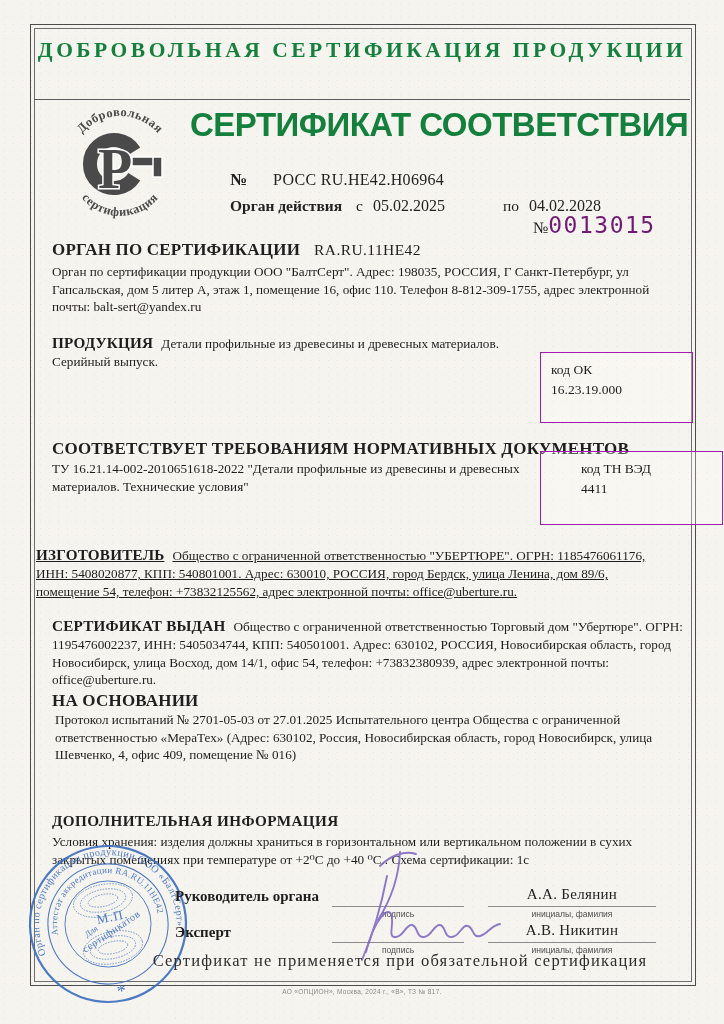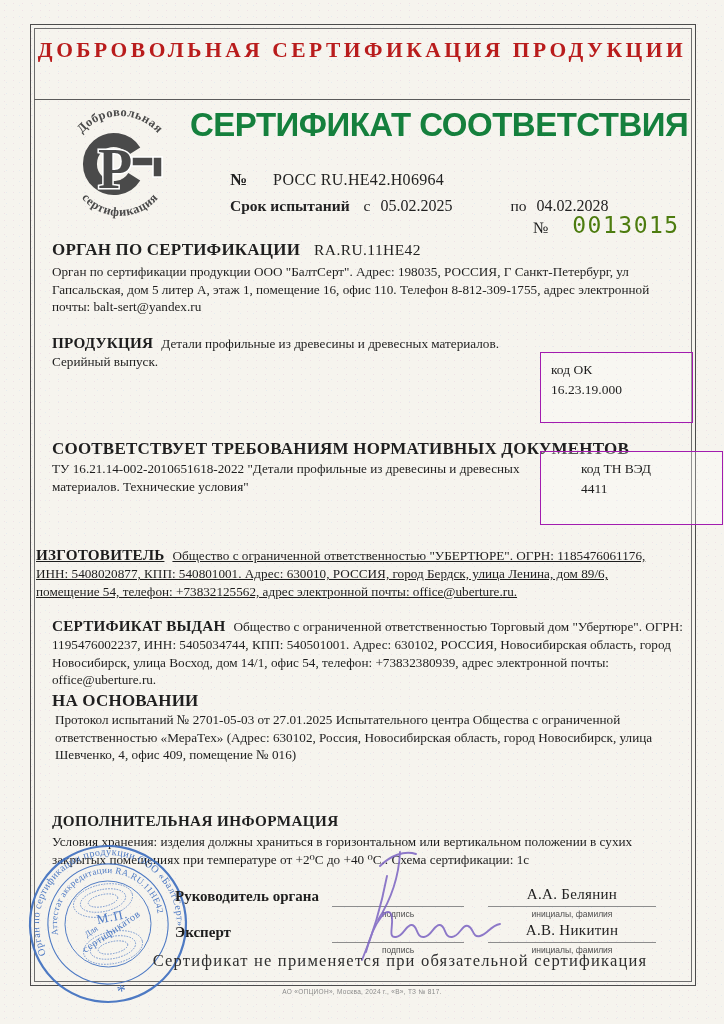--- a/index.html
+++ b/index.html
@@ -6,38 +6,38 @@
   body{width:724px;height:1024px;position:relative;overflow:hidden;
        background-color:#f6f4ee;
        background-image:radial-gradient(#efe2e6 0.5px, transparent 0.6px),
                         radial-gradient(#e7ecef 0.5px, transparent 0.6px);
        background-size:9px 7px,13px 11px;
        font-family:"Liberation Serif","DejaVu Serif",serif;color:#222;}
   .abs{position:absolute;}
   .b-outer{left:30px;top:24px;width:664px;height:960px;border:1.6px solid #4c4c4c;}
   .b-inner{position:absolute;left:3px;top:3px;right:3px;bottom:3px;border:1px solid #6e6e6e;}
   .band{left:34px;top:38px;width:656px;text-align:center;font-weight:bold;
-        font-size:21.5px;letter-spacing:3.5px;color:#b91c1c;}
+        font-size:21.5px;letter-spacing:3.5px;color:#15803d;}
   .band-rule{left:34px;top:99px;width:656px;border-top:1.6px solid #5a5a5a;height:0;}
   .doc-title{left:190px;top:106px;width:482px;text-align:center;font-weight:bold;
         font-family:"Liberation Sans","DejaVu Sans",sans-serif;font-size:33px;
         color:#15803d;letter-spacing:-0.5px;white-space:nowrap;}
   .row-no{left:230px;top:170px;font-size:16px;}
   .row-no .lbl{font-weight:bold;font-size:17px;}
   .row-no .val{margin-left:26px;letter-spacing:.3px;}
   .row-valid{left:230px;top:197px;font-size:15.5px;}
   .row-valid .lbl{font-weight:bold;}
   .row-valid .sm{margin-left:14px;}
   .row-valid .d1{margin-left:10px;font-size:16px;}
   .row-valid .po{margin-left:58px;}
   .row-valid .d2{margin-left:10px;font-size:16px;}
   .form-no{left:533px;top:212px;white-space:nowrap;}
   .form-no .lbl{font-size:16px;color:#222;}
   .form-no .digits{font-family:"DejaVu Sans Mono","Liberation Mono",monospace;
-        font-size:23px;color:#4d7c0f;letter-spacing:1.5px;margin-left:24px;}
+        font-size:23px;color:#701a75;letter-spacing:1.5px;margin-left:0;}
   .sec-head{font-weight:bold;font-size:17px;letter-spacing:.2px;color:#1f1f1f;}
   .body-txt{font-size:13.2px;line-height:1.33;color:#1d1d1d;}
   .inline-head{font-weight:bold;font-size:15.2px;margin-right:8px;letter-spacing:.2px;}
   .org-row{left:52px;top:240px;}
   .org-row .code{font-size:15.5px;margin-left:14px;letter-spacing:.4px;}
   .org-txt{left:52px;top:263px;width:632px;}
   .product{left:52px;top:333px;width:508px;}
   .code-box{border:1px solid #a21caf;padding:7px 10px;font-size:13.5px;line-height:1.45;
         color:#1d1d1d;background:rgba(255,255,255,.25);}
   .okbox{left:540px;top:352px;width:131px;height:55px;}
@@ -104,21 +104,21 @@
   <text x="44" y="88" font-size="56" font-weight="bold" fill="#4a4a4a" stroke="#ffffff" stroke-width="3" paint-order="stroke">Р</text>
 </svg>
 
 <div class="abs doc-title">СЕРТИФИКАТ СООТВЕТСТВИЯ</div>
 
 <div class="abs row-no">
   <span class="lbl">№</span><span class="val">РОСС RU.HE42.H06964</span>
 </div>
 
 <div class="abs row-valid">
-  <span class="lbl">Срок испытаний</span><span class="sm">с</span><span class="d1">05.02.2025</span><span class="po">по</span><span class="d2">04.02.2028</span>
+  <span class="lbl">Орган действия</span><span class="sm">с</span><span class="d1">05.02.2025</span><span class="po">по</span><span class="d2">04.02.2028</span>
 </div>
 
 <div class="abs form-no">
   <span class="lbl">№</span><span class="digits">0013015</span>
 </div>
 
 <div class="abs org-row">
   <span class="sec-head">ОРГАН ПО СЕРТИФИКАЦИИ</span><span class="code">RA.RU.11HE42</span>
 </div>
 <div class="abs org-txt body-txt">Орган по сертификации продукции ООО "БалтСерт". Адрес: 198035, РОССИЯ, Г Санкт-Петербург, ул Гапсальская, дом 5 литер А, этаж 1, помещение 16, офис 110. Телефон 8-812-309-1755, адрес электронной почты: balt-sert@yandex.ru</div>

